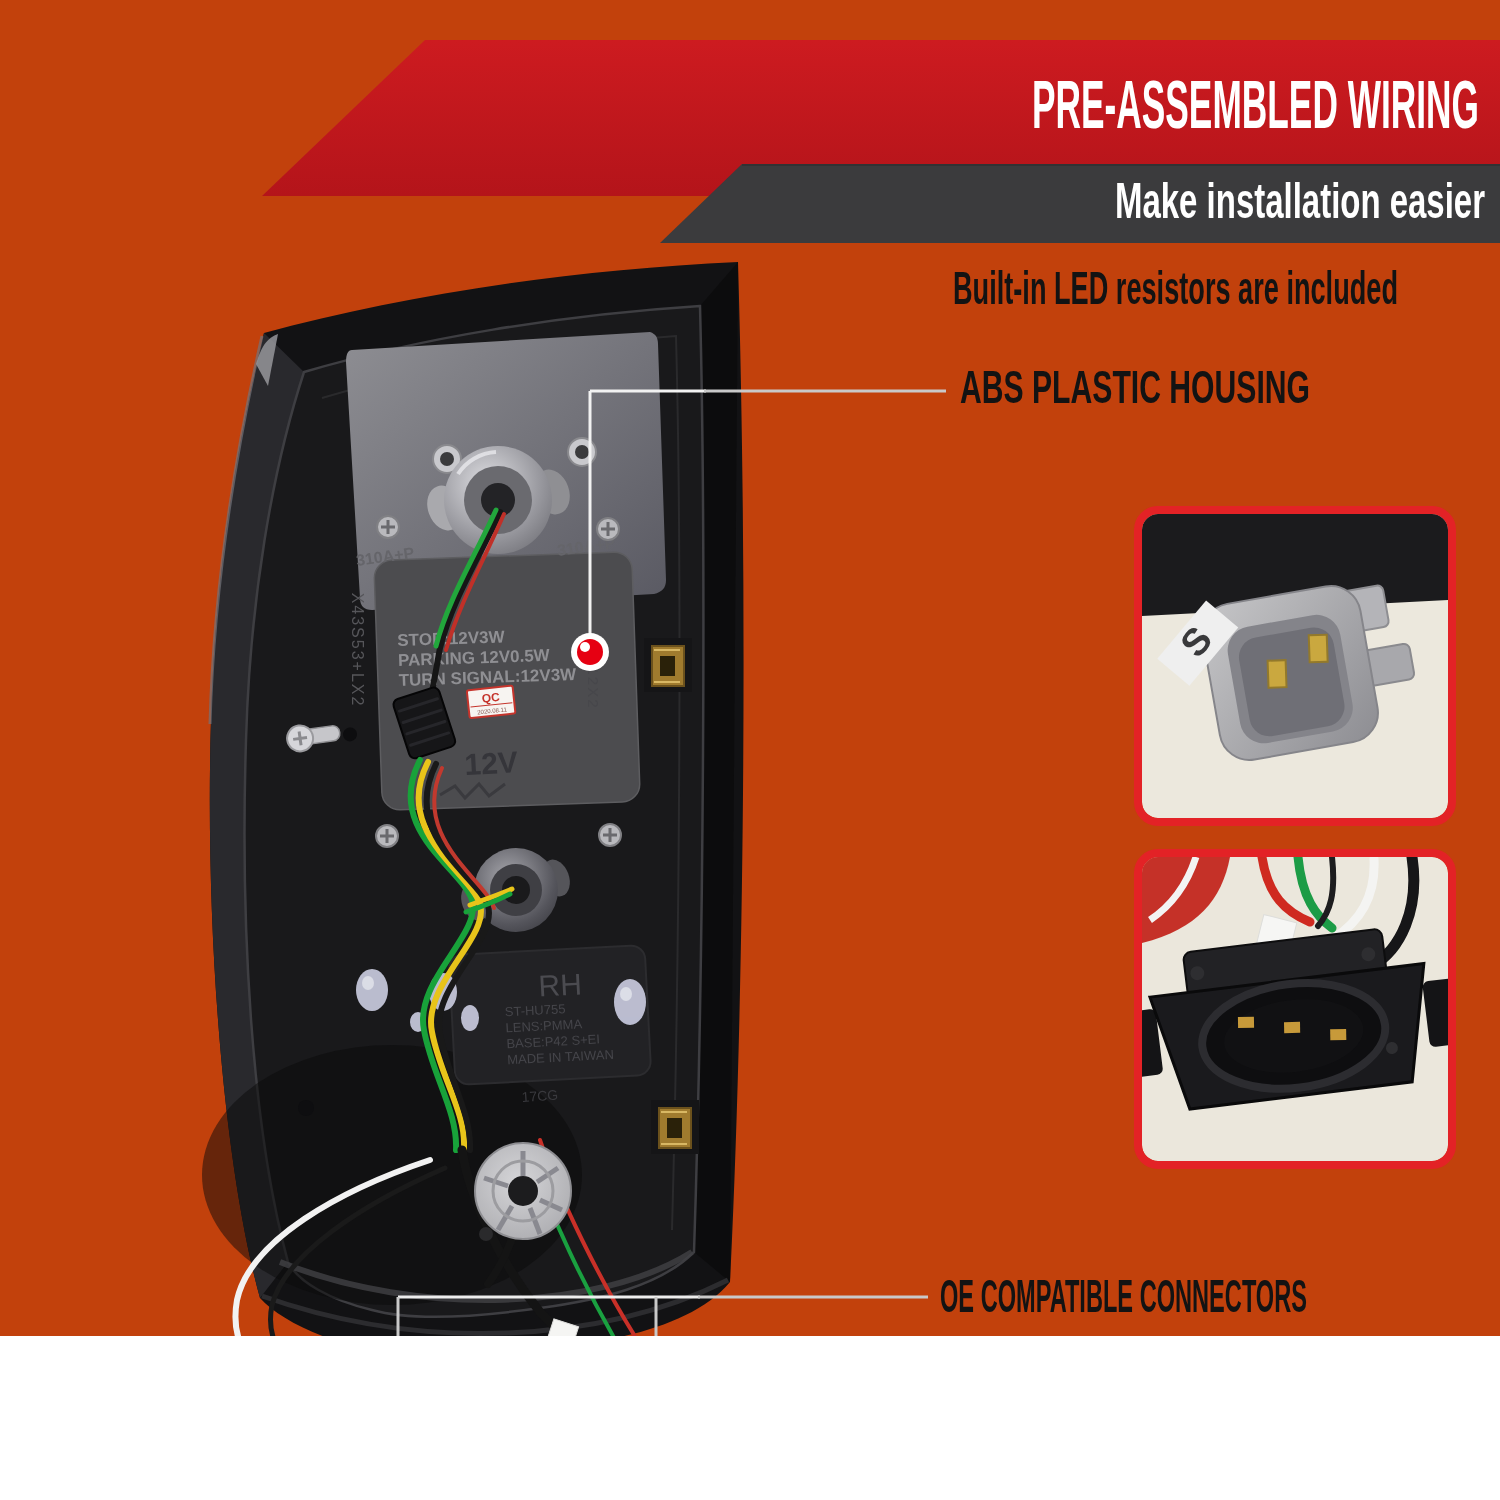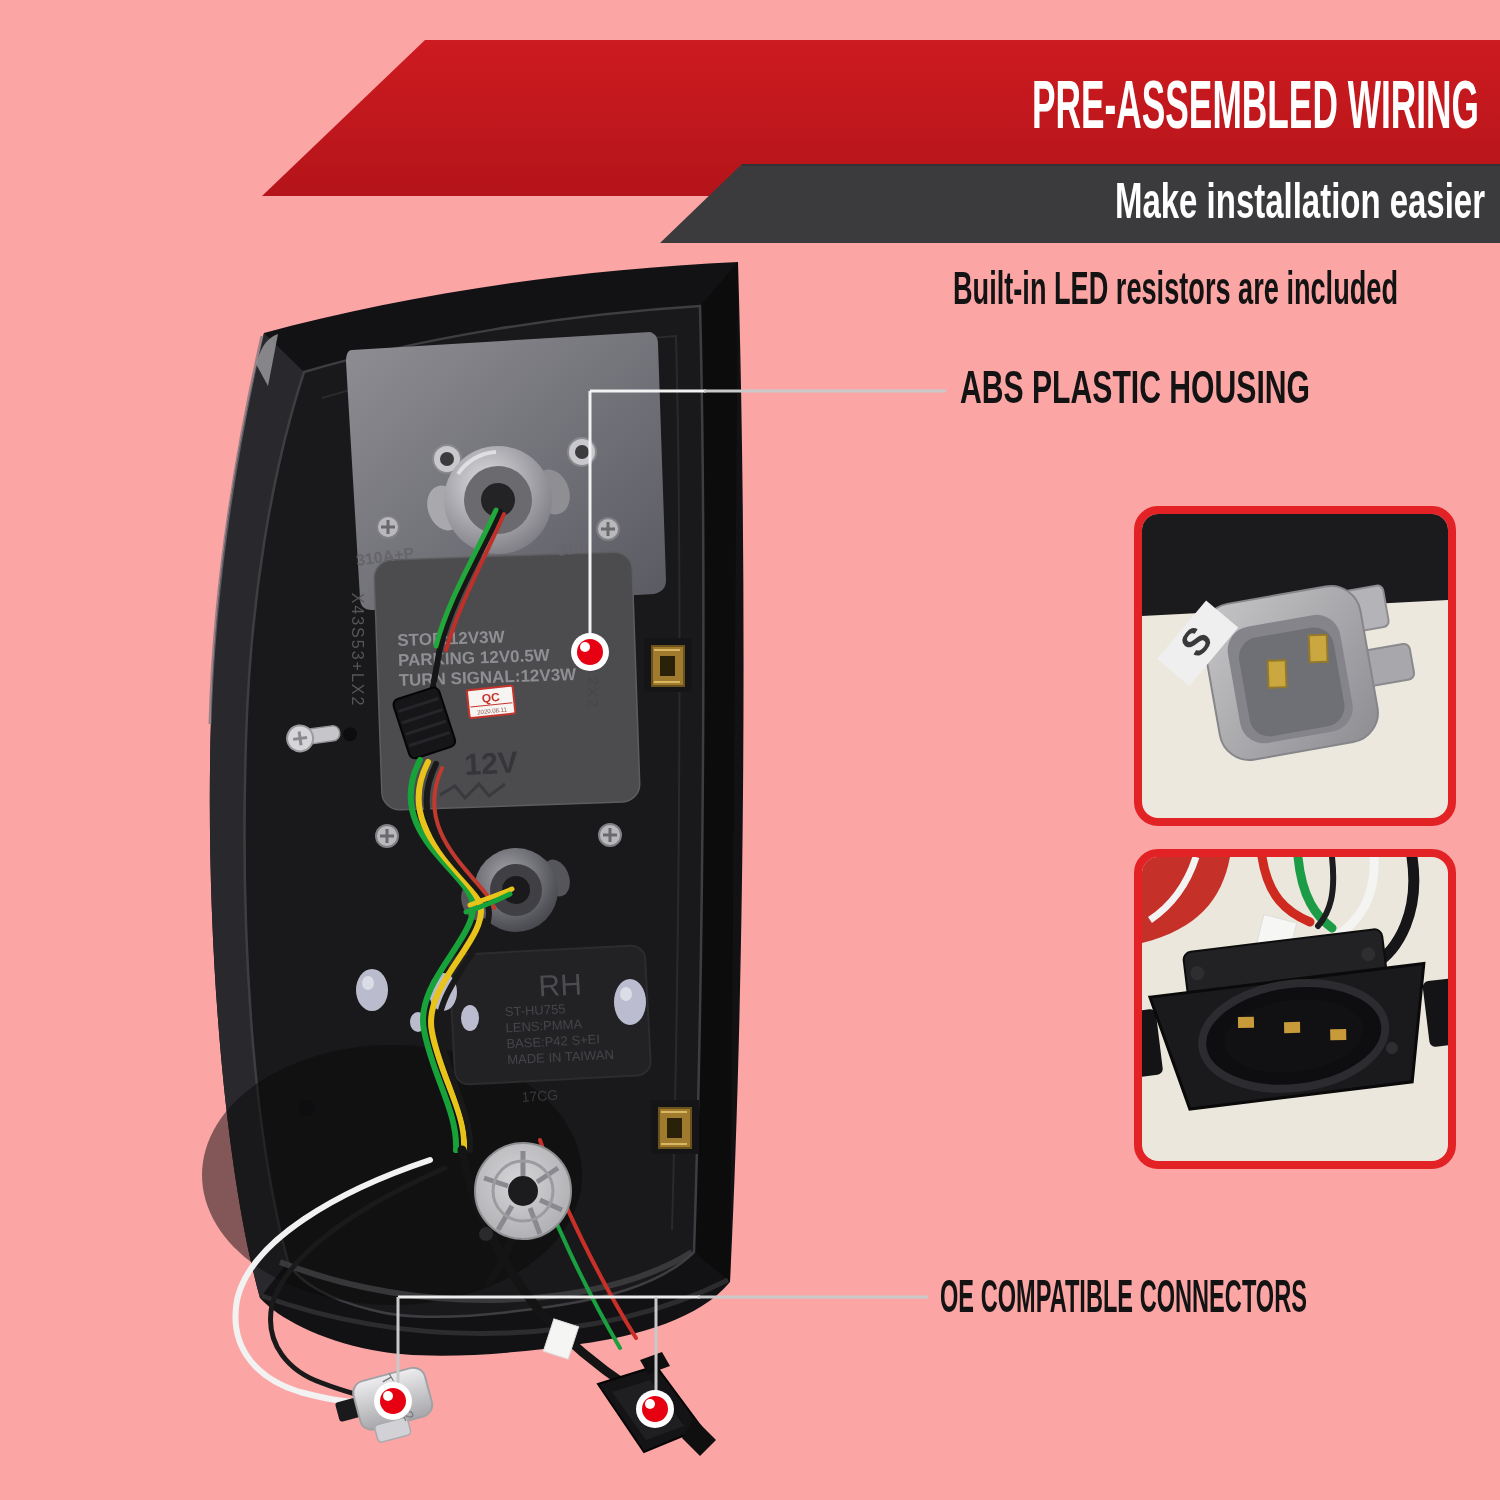--- a/index.html
+++ b/index.html
@@ -1,16 +1,16 @@
 <!DOCTYPE html>
 <html><head>
 <meta charset="utf-8">
 <style>
   html,body{margin:0;padding:0;background:#ffffff;}
-  .stage{position:relative;width:1500px;height:1500px;background:#fca5a5;overflow:hidden;
+  .stage{position:relative;width:1500px;height:1336px;background:#c2410c;overflow:hidden;
          font-family:"Liberation Sans", sans-serif;text-align:center;}
   svg{position:absolute;left:0;top:0;}
   text{font-family:"Liberation Sans", sans-serif;}
   .headline{font-weight:bold;}
 </style>
 </head>
 <body>
 
 <div class="stage">
 <svg width="1500" height="1500" viewBox="0 0 1500 1500">

